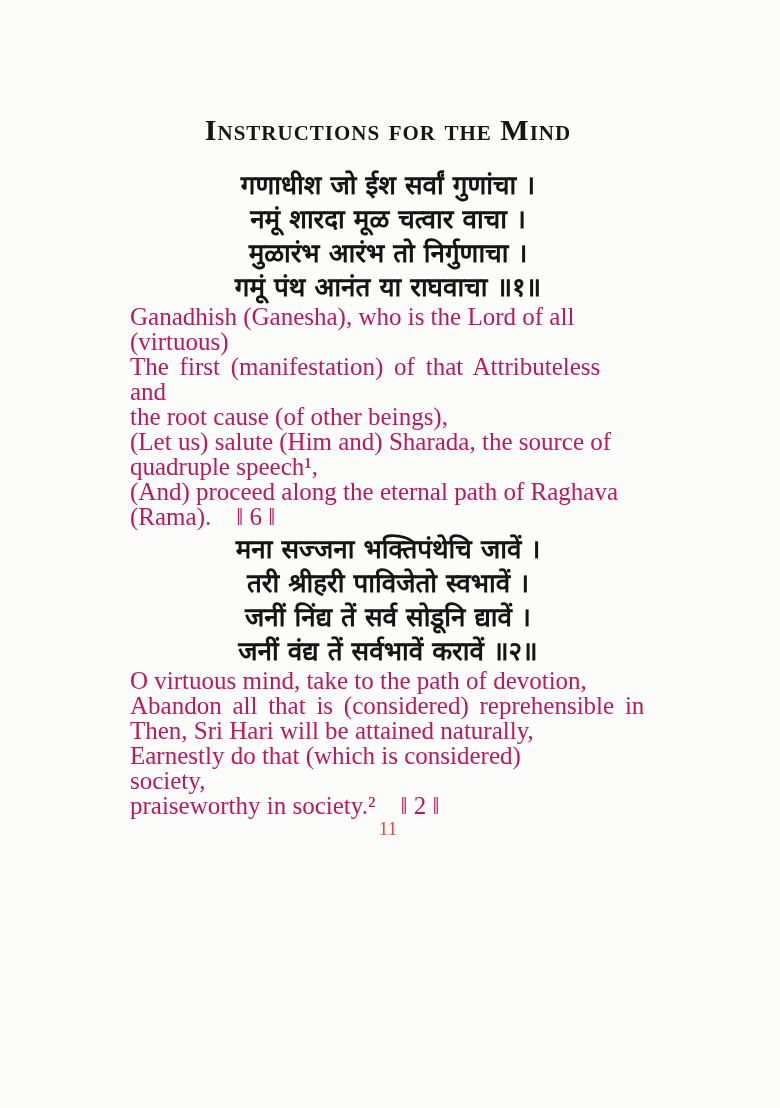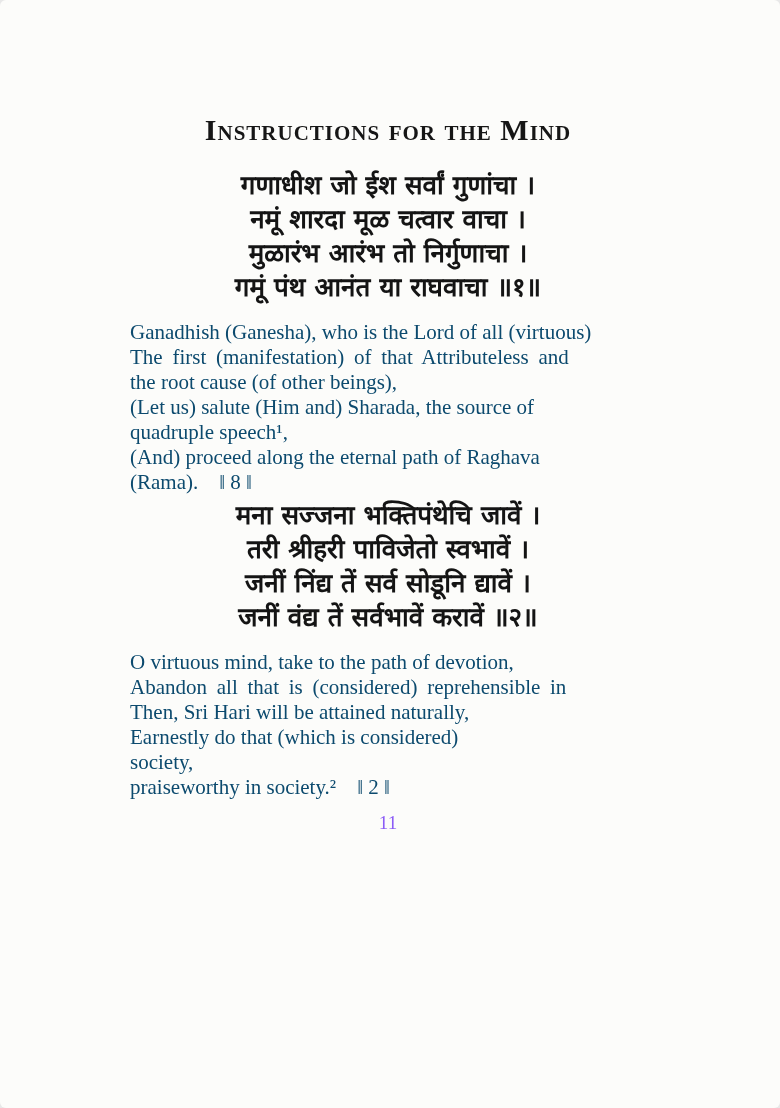--- a/index.html
+++ b/index.html
@@ -5,21 +5,20 @@
   html, body { margin: 0; padding: 0; background: #e8e8e8; }
   .page {
     position: relative;
     width: 780px;
     height: 1108px;
     margin: 0 auto;
     background: #fcfcfa;
     color: #1b1b1b;
     font-family: "Liberation Serif", "DejaVu Serif", serif;
     overflow: hidden;
-    border-radius: 6px;
   }
   .content {
     position: absolute;
     left: 130px;
     top: 112px;
     width: 516px;
   }
   .title {
     margin: 0 0 20px 0;
     font-size: 30px;
@@ -33,34 +32,32 @@
   .dev {
     font-family: "DejaVu Sans", sans-serif;
     font-size: 26px;
     line-height: 34px;
     font-weight: 600;
     color: #141414;
     text-align: center;
   }
   .dev .line { white-space: pre-wrap; }
   .trans {
-    font-size: 21px;
+    font-size: 25px;
     line-height: 25px;
-    color: #0c4a6e;
-    margin-top: 16px;
+    color: #be185d;
   }
   .trans .line { white-space: pre-wrap; }
   .trans .line.j { word-spacing: 4.5px; }
   .gap-md { margin-top: 3px; }
   .gap-lg { margin-top: 16px; }
   .pageno {
-    margin-top: 12px;
     text-align: center;
     font-size: 19px;
-    color: #8b5cf6;
+    color: #ef4444;
   }
 </style>
 </head>
 <body>
 
 <div class="page">
   <div class="content">
 
     <h1 class="title">Instructions for the Mind</h1>
 
@@ -71,21 +68,21 @@
       <div class="line">गमूं पंथ आनंत या राघवाचा ॥१॥</div>
     </div>
 
     <div class="trans">
       <div class="line">Ganadhish (Ganesha), who is the Lord of all (virtuous)</div>
       <div class="line j">The first (manifestation) of that Attributeless and</div>
       <div class="line">the root cause (of other beings),</div>
       <div class="line">(Let us) salute (Him and) Sharada, the source of</div>
       <div class="line">quadruple speech¹,</div>
       <div class="line">(And) proceed along the eternal path of Raghava</div>
-      <div class="line">(Rama).    ‖ 8 ‖</div>
+      <div class="line">(Rama).    ‖ 6 ‖</div>
     </div>
 
     <div class="dev gap-md">
       <div class="line">मना सज्जना भक्तिपंथेचि जावें ।</div>
       <div class="line">तरी श्रीहरी पाविजेतो स्वभावें ।</div>
       <div class="line">जनीं निंद्य तें सर्व सोडूनि द्यावें ।</div>
       <div class="line">जनीं वंद्य तें सर्वभावें करावें ॥२॥</div>
     </div>
 
     <div class="trans">

